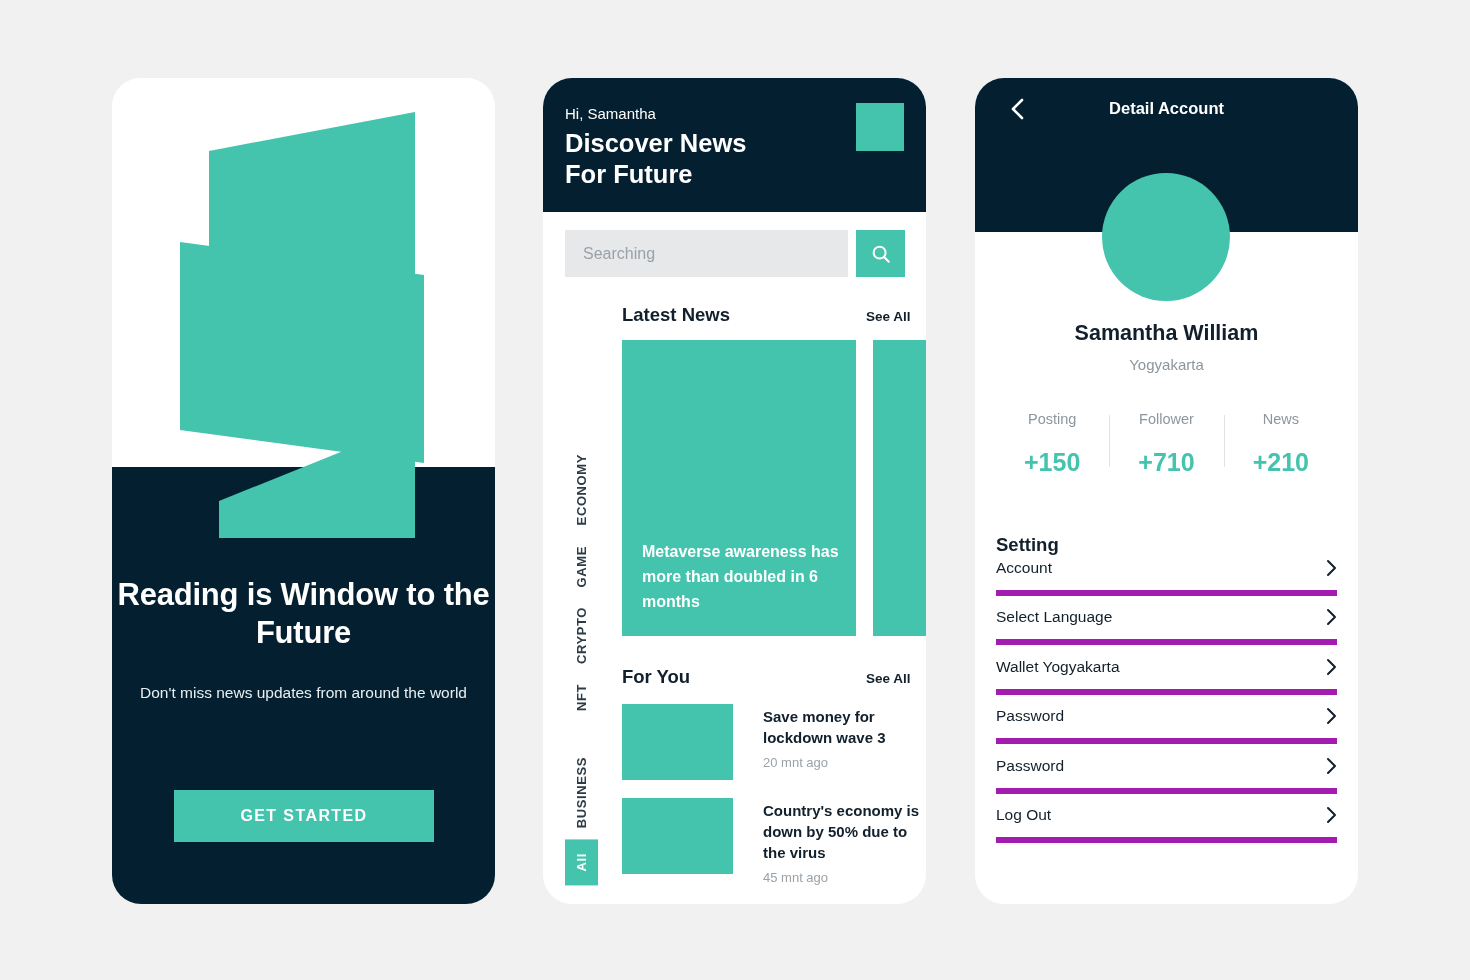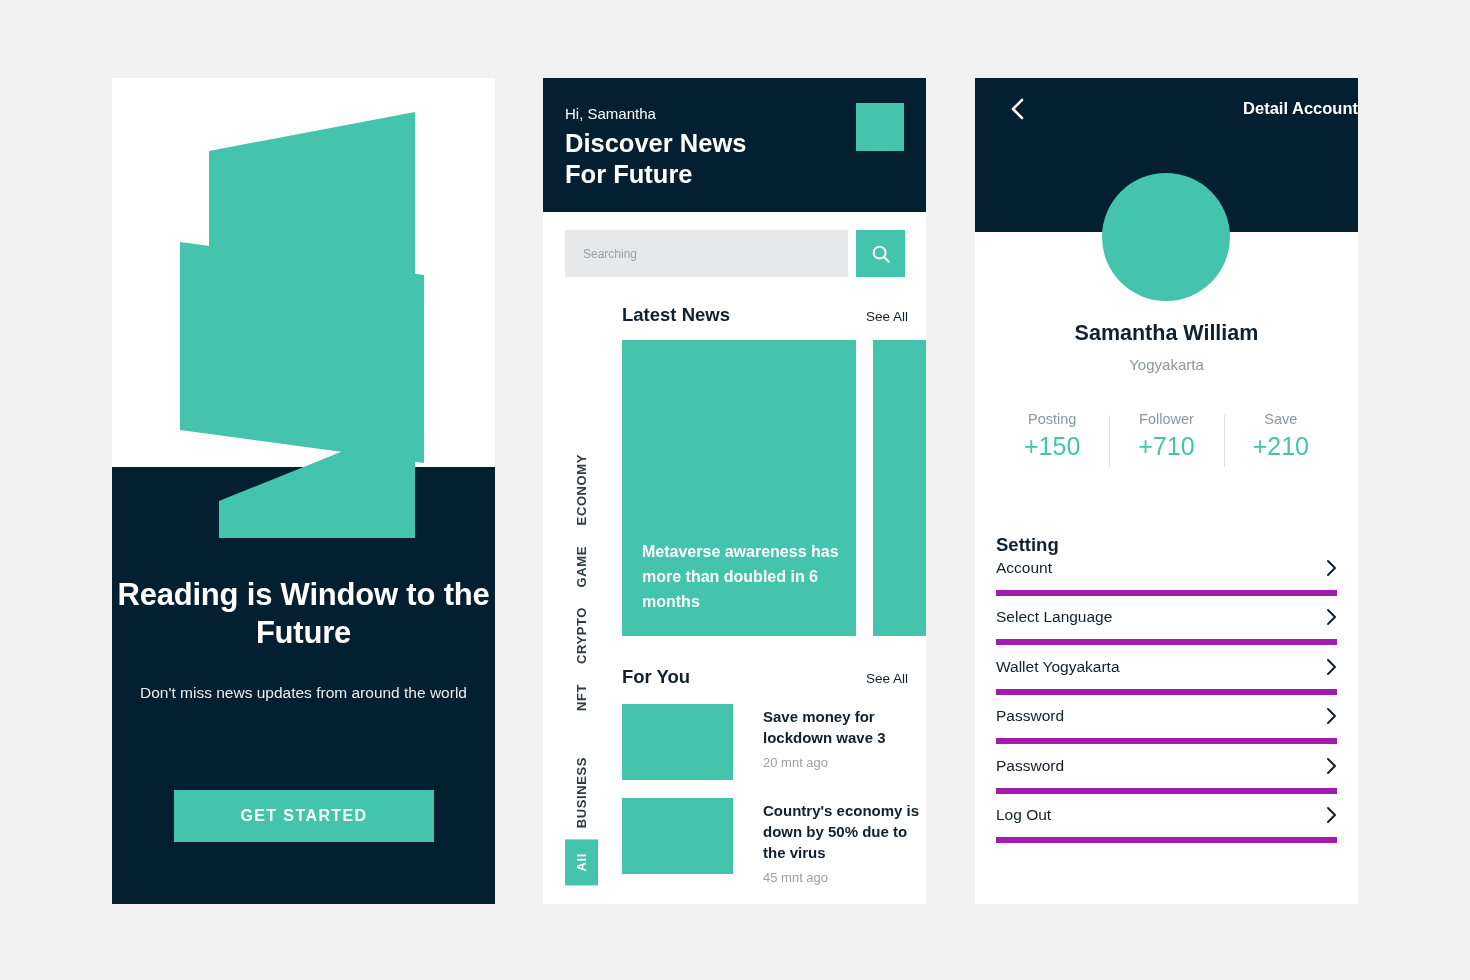--- a/index.html
+++ b/index.html
@@ -20,20 +20,21 @@
   }
 
   
   .screen {
     position: absolute;
     width: 383px;
     height: 826px;
     top: 78px;
     background: #ffffff;
     overflow: hidden;
+    border-radius: 29px;
   }
   #screen-onboarding { left: 112px; }
   #screen-discover   { left: 543px; }
   #screen-account    { left: 975px; }
 
   
   .ob-hero {
     position: absolute;
     left: 0; top: 0;
     width: 383px; height: 389px;
@@ -123,21 +124,21 @@
     width: 340px; height: 47px;
     display: flex;
     gap: 8px;
   }
   .dv-searchinput {
     flex: 1;
     background: #e6e8ea;
     border: none;
     outline: none;
     padding: 0 18px;
-    font-size: 12px;
+    font-size: 16px;
     color: #4c1d95;
     font-family: "Liberation Sans", sans-serif;
   }
   .dv-searchinput::placeholder { color: #9aa2a8; }
   .dv-searchbtn {
     width: 49px; height: 47px;
     background: #44c3ad;
     border: none;
     display: flex;
     align-items: center;
@@ -178,20 +179,21 @@
     position: absolute;
     font-size: 18.5px;
     font-weight: bold;
     color: #11202c;
   }
   .dv-seeall {
     position: absolute;
     font-size: 13.5px;
     color: #11202c;
     cursor: pointer;
+    font-weight: bold;
   }
   #dv-latest-title { left: 79px; top: 226px; }
   #dv-latest-seeall { left: 323px; top: 231px; }
   #dv-foryou-title { left: 79px; top: 588px; }
   #dv-foryou-seeall { left: 323px; top: 593px; }
 
   .dv-featured {
     position: absolute;
     left: 79px; top: 262px;
     width: 234px; height: 296px;
@@ -254,21 +256,21 @@
     position: absolute;
     left: 30px; top: 18px;
     width: 26px; height: 26px;
     display: flex; align-items: center; justify-content: center;
     cursor: pointer;
   }
   .ac-title {
     position: absolute;
     left: 0; top: 21px;
     width: 383px;
-    text-align: right;
+    text-align: center;
     color: #ffffff;
     font-size: 16.5px;
     font-weight: bold;
   }
   .ac-avatar {
     position: absolute;
     left: 127px; top: 95px;
     width: 128px; height: 128px;
     border-radius: 50%;
     background: #44c3ad;
@@ -306,23 +308,23 @@
     position: absolute;
     left: 0; top: 4px;
     width: 1px; height: 52px;
     background: #dfe3e6;
   }
   .ac-stat-label {
     font-size: 14.5px;
     color: #8b969e;
   }
   .ac-stat-value {
-    margin-top: 5px;
+    margin-top: 21px;
     font-size: 25px;
-    font-weight: normal;
+    font-weight: bold;
     color: #44c3ad;
   }
   .ac-setting-head {
     position: absolute;
     left: 21px; top: 456px;
     font-size: 18.5px;
     font-weight: bold;
     color: #11202c;
   }
   .ac-list {
@@ -438,21 +440,21 @@
     <div class="ac-stats">
       <div class="ac-stat">
         <div class="ac-stat-label">Posting</div>
         <div class="ac-stat-value">+150</div>
       </div>
       <div class="ac-stat">
         <div class="ac-stat-label">Follower</div>
         <div class="ac-stat-value">+710</div>
       </div>
       <div class="ac-stat">
-        <div class="ac-stat-label">Save</div>
+        <div class="ac-stat-label">News</div>
         <div class="ac-stat-value">+210</div>
       </div>
     </div>
 
     <div class="ac-setting-head">Setting</div>
 
     <div class="ac-list">
       <div class="ac-row">
         <span class="ac-row-label">Account</span>
         <span class="ac-chev">

